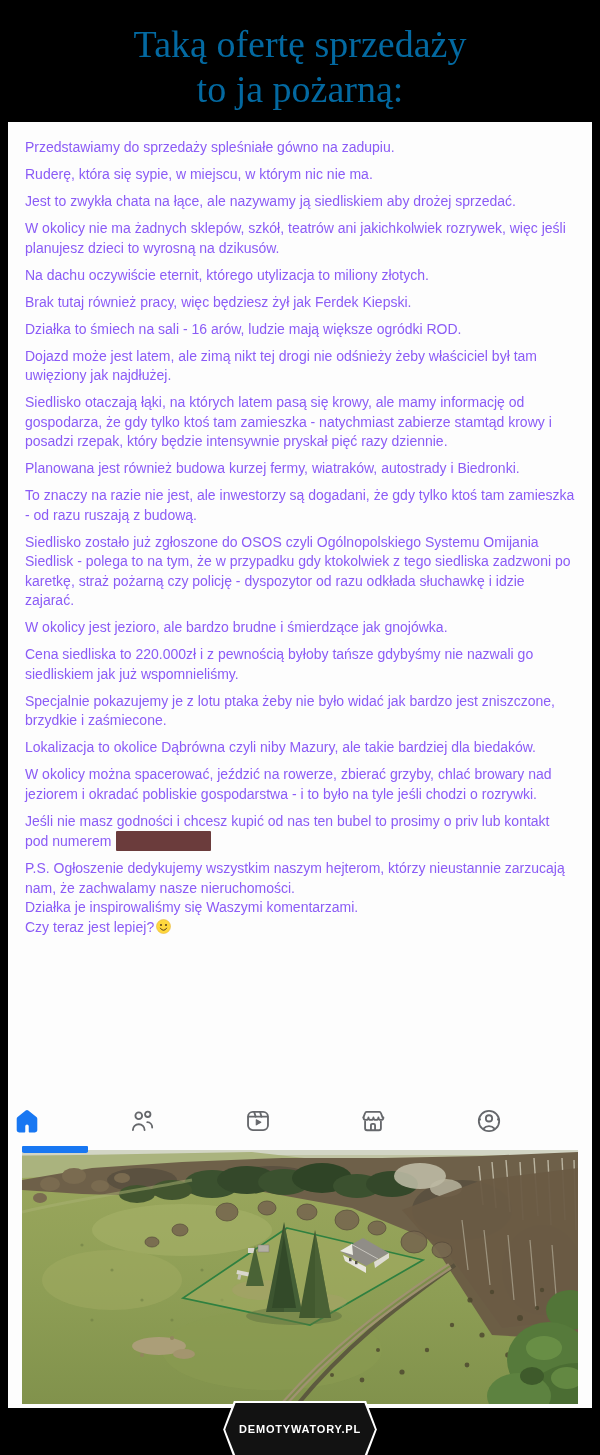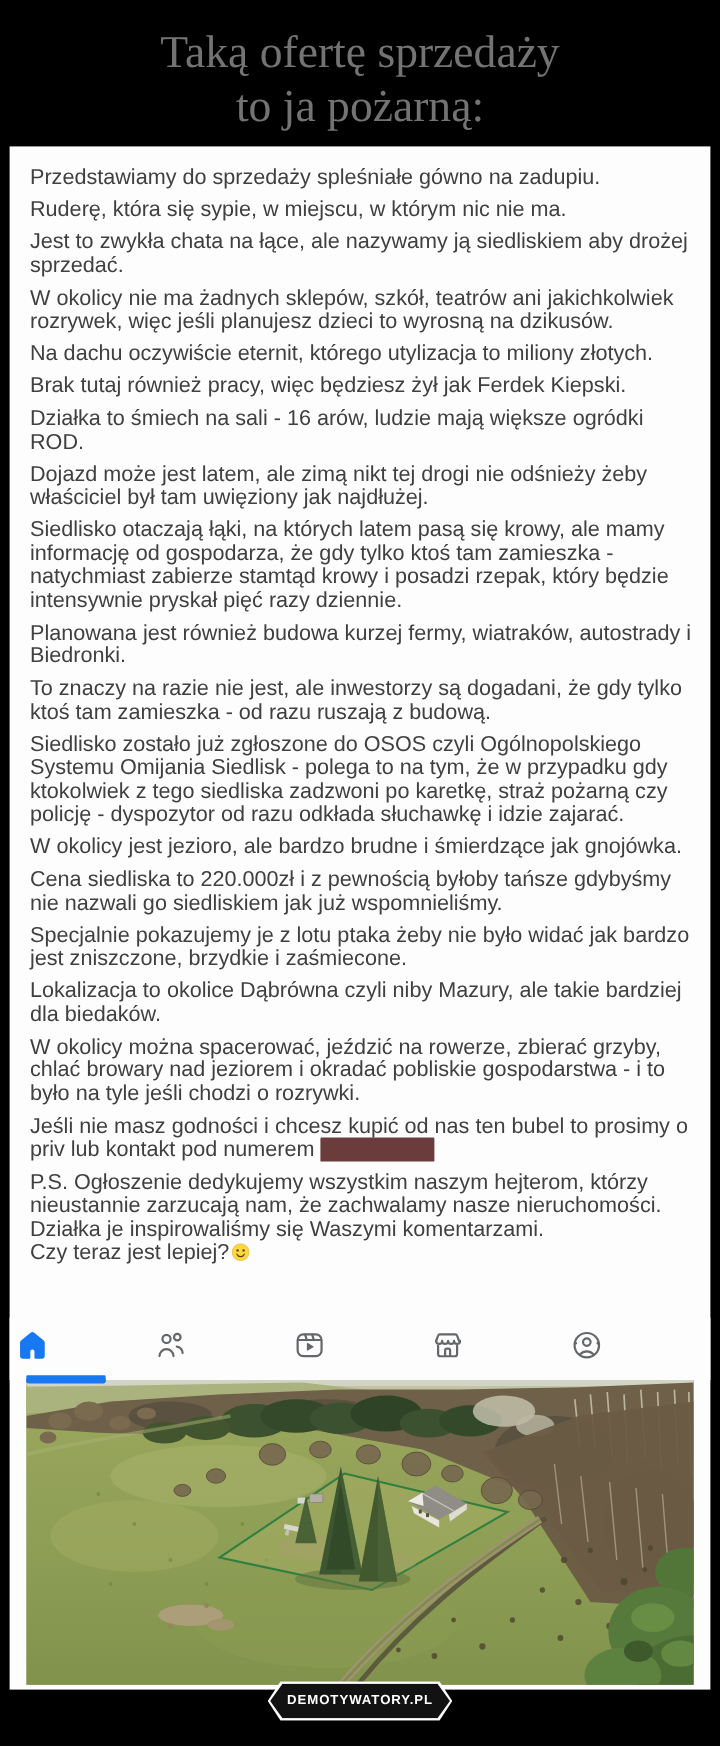--- a/index.html
+++ b/index.html
@@ -1,24 +1,24 @@
 <!DOCTYPE html>
 <html><head>
 <meta charset="utf-8">
 <style>
   html,body{margin:0;padding:0;background:#000;}
   .stage{position:relative;width:600px;height:1455px;background:#000;overflow:hidden;
          font-family:"Liberation Sans",sans-serif;}
   
   .meme-title{position:absolute;top:22px;left:0;width:100%;text-align:center;
-    font-family:"Liberation Serif",serif;color:#737373;font-size:38px;line-height:45px;font-weight:400;}
+    font-family:"Liberation Serif",serif;color:#0369a1;font-size:38px;line-height:45px;font-weight:400;}
   
   .card{position:absolute;left:8px;top:122px;width:584px;background:#fdfdfd;}
   .post-text{box-sizing:border-box;height:976px;overflow:hidden;padding:16px 16px 0 17px;
-    color:#404040;font-size:18px;line-height:19.5px;}
+    color:#8b5cf6;font-size:14px;line-height:19.5px;}
   .para{margin:0 0 7.5px 0;}
   .redacted{display:inline-block;width:95px;height:20px;background:#6B3C3C;
     vertical-align:-5px;margin-left:5px;border-radius:1px;}
   .ps div{margin:0;}
   .emoji{display:inline-block;width:15px;height:15px;vertical-align:-2px;margin-left:2px;}
   
   .tabbar{position:relative;height:52px;background:#fdfdfd;}
   .tab{position:absolute;top:10px;width:26px;height:26px;}
   .tab svg{width:100%;height:100%;display:block;}
   .tab-home{left:6px;}
@@ -30,21 +30,21 @@
     background:#1877F2;border-radius:2px;z-index:5;}
   
   .photo{position:relative;width:556px;height:254px;margin:0 auto;background:#8a9a52;}
   .photo svg{display:block;width:556px;height:254px;}
   .card-bottom-pad{height:4px;}
   
   .wm-outer{position:absolute;top:1401px;left:50%;transform:translateX(-50%);
     background:#fff;padding:2px;z-index:10;
     clip-path:polygon(0 50%,7% 0,93% 0,100% 50%,93% 100%,7% 100%);}
   .wm-inner{background:#121212;color:#fff;font-weight:bold;font-size:11px;
-    letter-spacing:.8px;padding:8px 14px;line-height:13px;
+    letter-spacing:.8px;padding:20px 14px;line-height:13px;
     clip-path:polygon(0 50%,7% 0,93% 0,100% 50%,93% 100%,7% 100%);}
 </style>
 </head>
 <body>
 
 <div class="stage">
 
   <div class="meme-title">
     <div>Taką ofertę sprzedaży</div>
     <div>to ja pożarną:</div>

